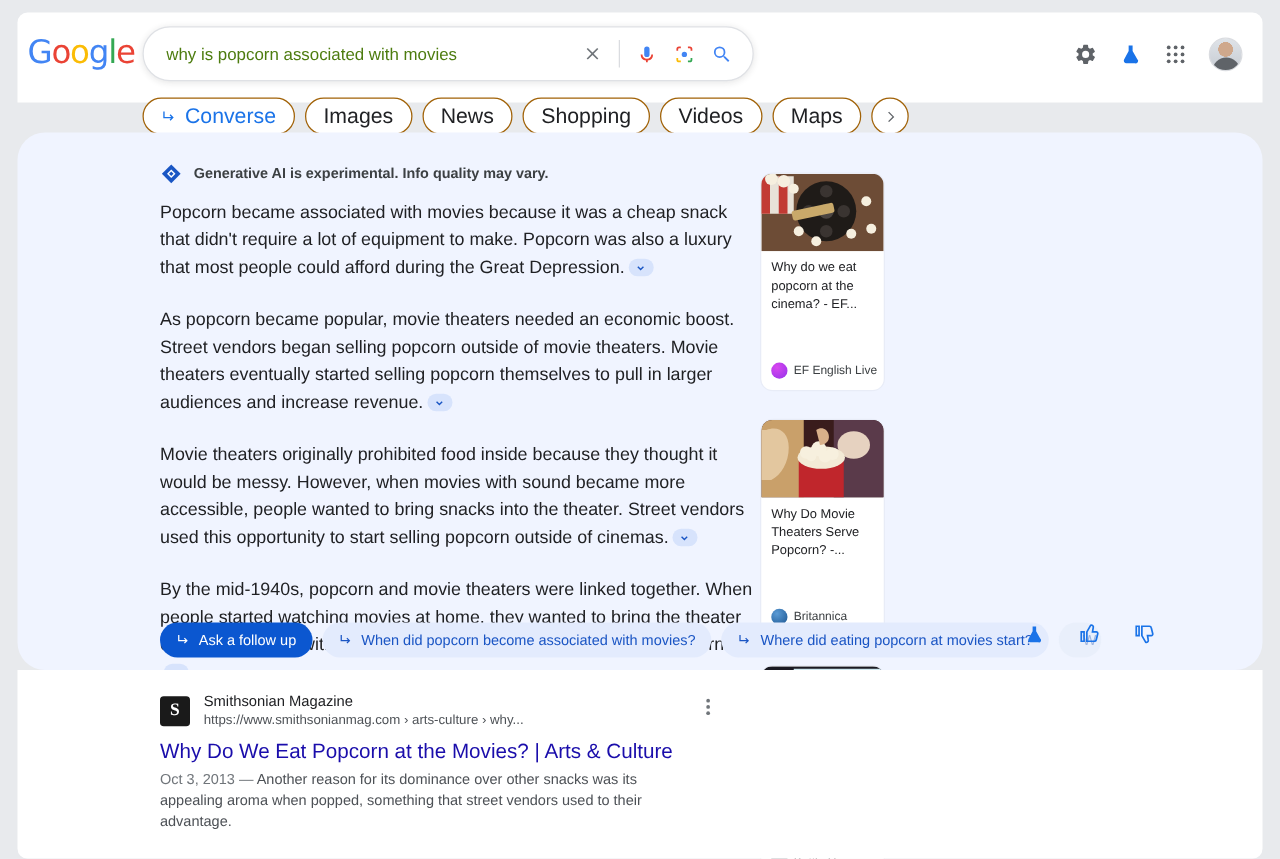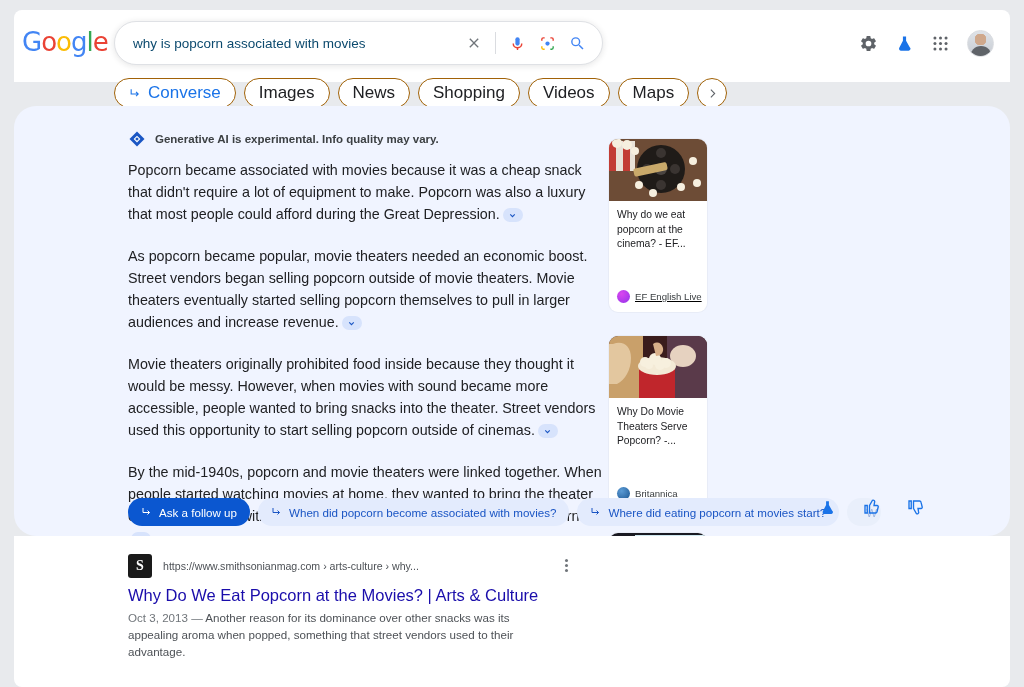--- a/index.html
+++ b/index.html
@@ -38,21 +38,21 @@
     position: absolute; left: 100px; top: 11px;
     width: 489px; height: 44px;
     background: #fff;
     border: 1px solid #dfe1e5;
     border-radius: 24px;
     box-shadow: 0 1px 6px rgba(32,33,36,.12);
     display: flex; align-items: center;
   }
   .search-input {
     flex: 1; border: none; outline: none;
-    font-size: 13.5px; color: #0c4a6e;
+    font-size: 13.5px; color: #4d7c0f;
     font-family: "Liberation Sans", sans-serif;
     margin-left: 18px; background: transparent;
   }
   .sb-icon { width: 30px; display:flex; align-items:center; justify-content:center; cursor:pointer; }
   .sb-sep { width:1px; height:22px; background:#dadce0; margin:0 6px; }
 
   .chips-row {
     position: absolute; left: 100px; top: 68px;
     display: flex; gap: 8px; align-items: center;
   }
@@ -119,21 +119,21 @@
   }
   .card-img { width: 100%; height: 62px; }
   .card-body { padding: 7px 8px 0 8px; }
   .card-title {
     font-size: 10.3px; line-height: 14.5px; color: #202124;
     overflow: hidden;
   }
   .card-date { font-size: 9.5px; color: #70757a; margin-top: 8px; font-weight: bold; }
   .card-src {
     position: absolute; left: 8px; bottom: 9px;
-    display: flex; align-items: center; gap: 5px; text-decoration: underline;
+    display: flex; align-items: center; gap: 5px;
   }
   .fav { width: 13px; height: 13px; border-radius: 50%; flex: none; }
   .fav.ef  { background: radial-gradient(circle at 35% 30%, #d946ef, #9333ea); }
   .fav.brit{ background: radial-gradient(circle at 35% 30%, #5b9bd5, #1a5490); }
   .fav.kh  { background: #9aa0a6; border-radius: 3px; }
   .card-src-name { font-size: 9.6px; color: #3c4043; white-space: nowrap; }
   .card.peek { width: 22px; background:#fafbff; }
 
   
   .followups {
@@ -467,20 +467,21 @@
       </div>
     </div>
   </div>
 
   <div class="results">
 
     <div class="result">
       <div class="res-head">
         <div class="res-fav smith">S</div>
         <div>
+          <div class="res-site">Smithsonian Magazine</div>
           <div class="res-url">https://www.smithsonianmag.com › arts-culture › why...</div>
         </div>
       </div>
       <div class="res-title">Why Do We Eat Popcorn at the Movies? | Arts &amp; Culture</div>
       <div class="res-snippet"><span class="date">Oct 3, 2013 —</span><span> Another reason for its dominance over other snacks was its appealing aroma when popped, something that street vendors used to their advantage.</span></div>
       <div class="kebab">
           <i></i>
           <i></i>
           <i></i>
         </div>

